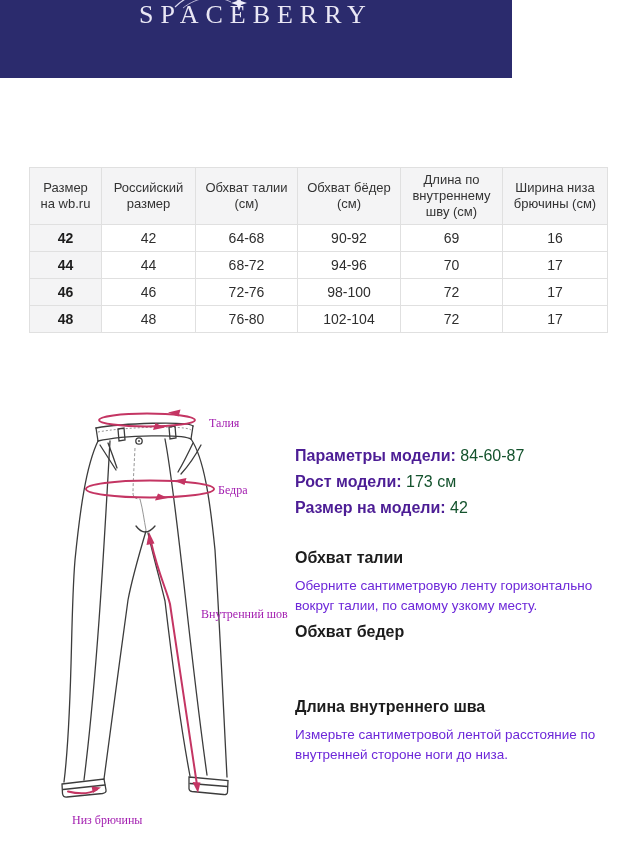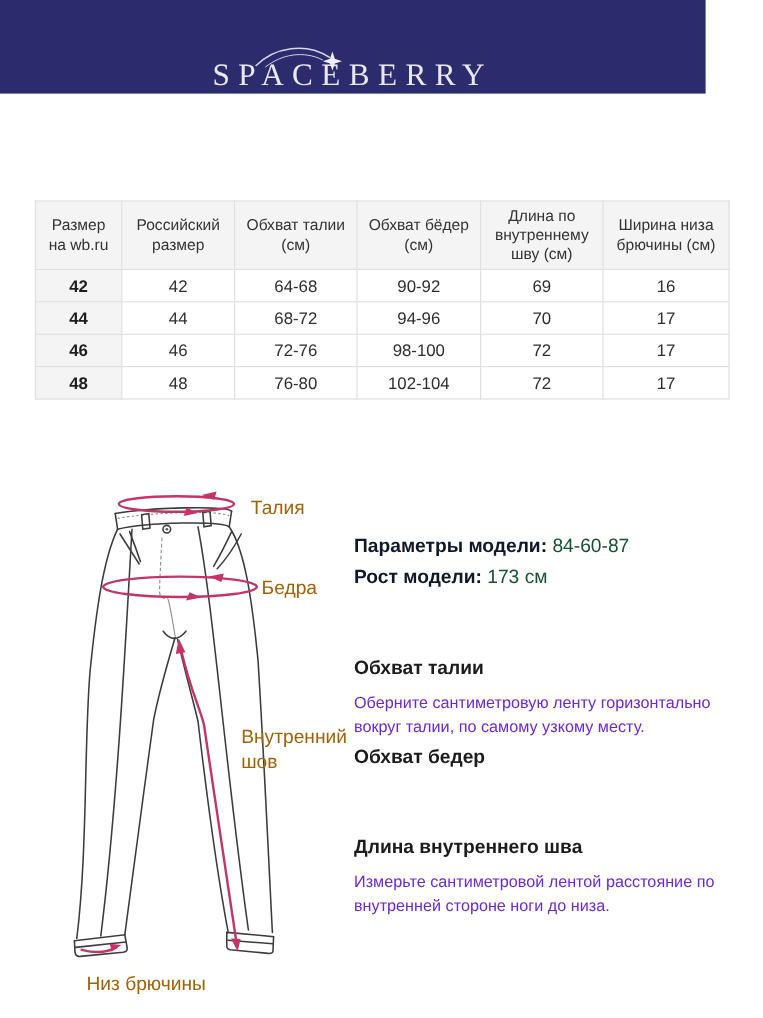--- a/index.html
+++ b/index.html
@@ -11,22 +11,22 @@
   }
   *{margin:0;padding:0;box-sizing:border-box;}
   html,body{width:636px;}
   body{
     width:636px;height:848px;position:relative;background:#ffffff;
     font-family:"Liberation Sans","DejaVu Sans",sans-serif;color:var(--text-dark);
     overflow:hidden;
   }
   
   .header{
-    position:absolute;left:0;top:0;width:588px;height:78px;
-    background:var(--header-bg);display:flex;align-items:flex-end;justify-content:center;
+    position:absolute;left:0;top:0;width:512px;height:78px;
+    background:var(--header-bg);display:flex;align-items:flex-start;justify-content:center;
   }
   .logo{position:relative;display:inline-block;}
   .logo-text{
     font-family:"Liberation Serif","DejaVu Serif",serif;
     font-size:26px;letter-spacing:7px;color:#e9e7f4;font-weight:400;
   }
   .comet{position:absolute;left:30px;top:-15px;width:86px;height:34px;}
   
   .size-table{
     position:absolute;left:29px;top:167px;width:578px;
@@ -37,32 +37,32 @@
     text-align:center;vertical-align:middle;
   }
   .size-table th{
     background:var(--panel-bg);font-weight:400;font-size:13px;line-height:16px;
     color:#333;height:56px;padding:4px 5px;
   }
   .size-table td{font-size:14px;color:#2e2e2e;height:27px;padding:2px 4px;background:#fff;}
   .size-table td.rowhead{background:var(--panel-bg);font-weight:bold;color:#1d1d1d;}
   
   .pants-svg{position:absolute;left:28px;top:388px;width:250px;height:422px;}
-  .diagram-label{position:absolute;font-size:16px;color:#a16207;line-height:21px;}
+  .diagram-label{position:absolute;font-size:12px;color:#a21caf;line-height:21px;font-family:Liberation Serif, serif;}
   .label-waist{left:209px;top:413px;}
   .label-hips{left:218px;top:480px;}
   .label-inseam{left:201px;top:572px;width:104px;margin-top:32px;}
   .label-hem{left:72px;top:810px;}
   .ink{stroke:#3c3c3c;fill:none;stroke-width:1.3;stroke-linecap:round;}
   .ink-thin{stroke:#8a8a8a;fill:none;stroke-width:0.9;}
   .pinkline{stroke:var(--accent-pink);fill:none;stroke-width:2;stroke-linecap:round;}
   .pinkfill{fill:var(--accent-pink);stroke:none;}
   
   .model-info{position:absolute;left:295px;top:443px;font-size:16px;line-height:26px;}
-  .model-info .lbl{font-weight:bold;color:#0f172a;}
+  .model-info .lbl{font-weight:bold;color:#4c1d95;}
   .model-info .val{font-weight:400;color:#14532d;}
   .howto{position:absolute;left:295px;width:326px;}
   .howto-waist{top:547px;}
   .howto-hips{top:621px;}
   .howto-inseam{top:696px;}
   .howto h3{font-size:16px;font-weight:bold;color:#1c1c1c;line-height:22px;}
   .howto p{margin-top:7px;font-size:13.5px;line-height:20px;color:#6d28d9;}
 </style>
 </head>
 <body>
@@ -194,20 +194,21 @@
 </svg>
 
 <div class="diagram-label label-waist">Талия</div>
 <div class="diagram-label label-hips">Бедра</div>
 <div class="diagram-label label-inseam">Внутренний шов</div>
 <div class="diagram-label label-hem">Низ брючины</div>
 
 <div class="model-info">
   <div><span class="lbl">Параметры модели:</span> <span class="val">84-60-87</span></div>
   <div><span class="lbl">Рост модели:</span> <span class="val">173 см</span></div>
+  <div><span class="lbl">Размер на модели:</span> <span class="val">42</span></div>
 </div>
 
 <div class="howto howto-waist">
   <h3>Обхват талии</h3>
   <p>Оберните сантиметровую ленту горизонтально вокруг талии, по самому узкому месту.</p>
 </div>
 <div class="howto howto-hips">
   <h3>Обхват бедер</h3>
 </div>
 <div class="howto howto-inseam">

